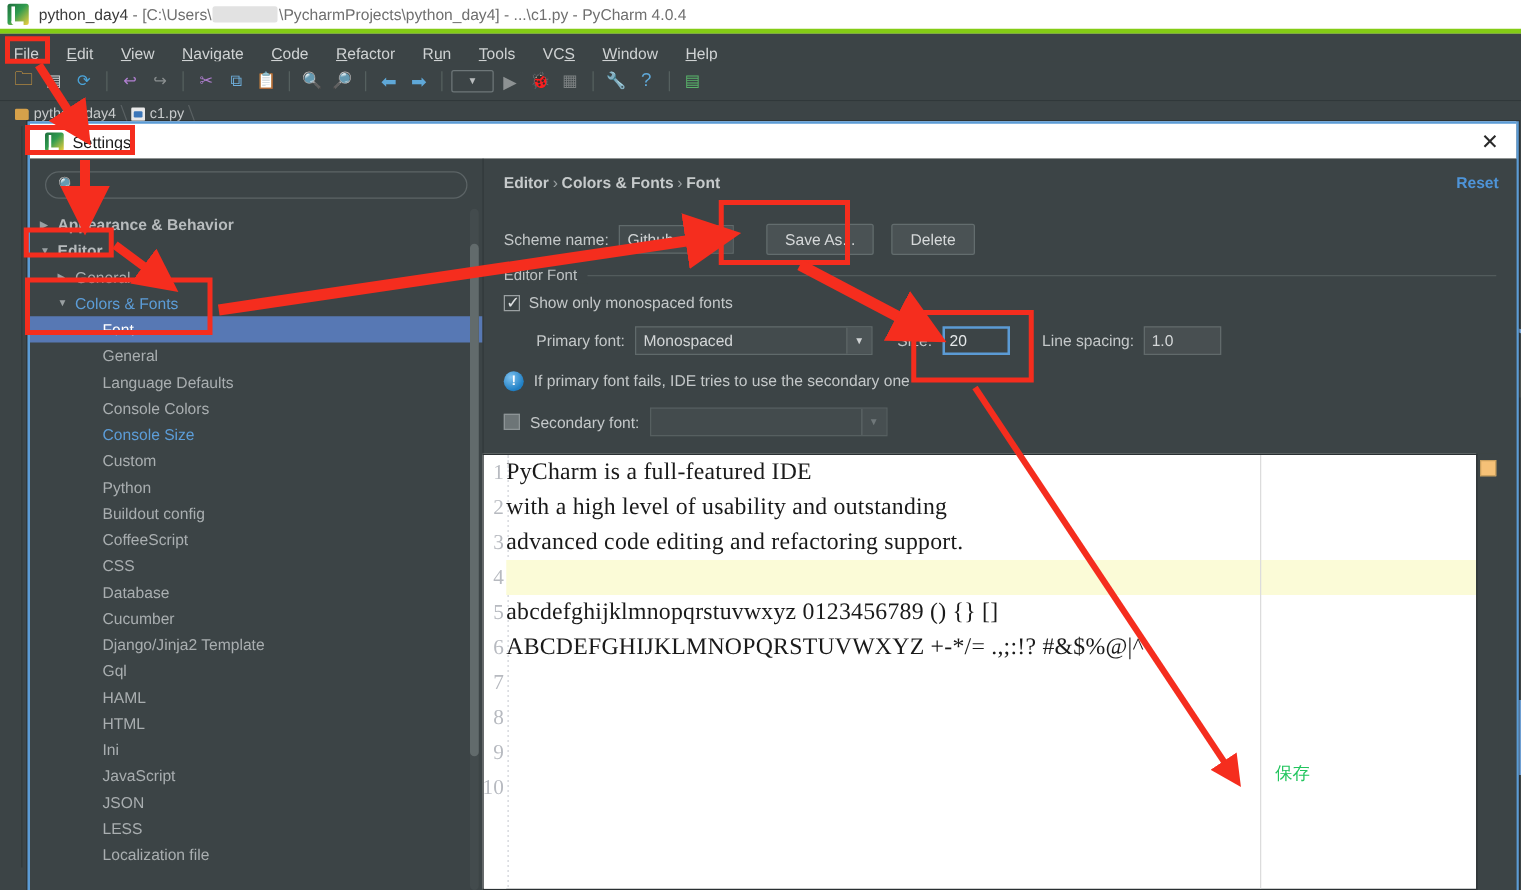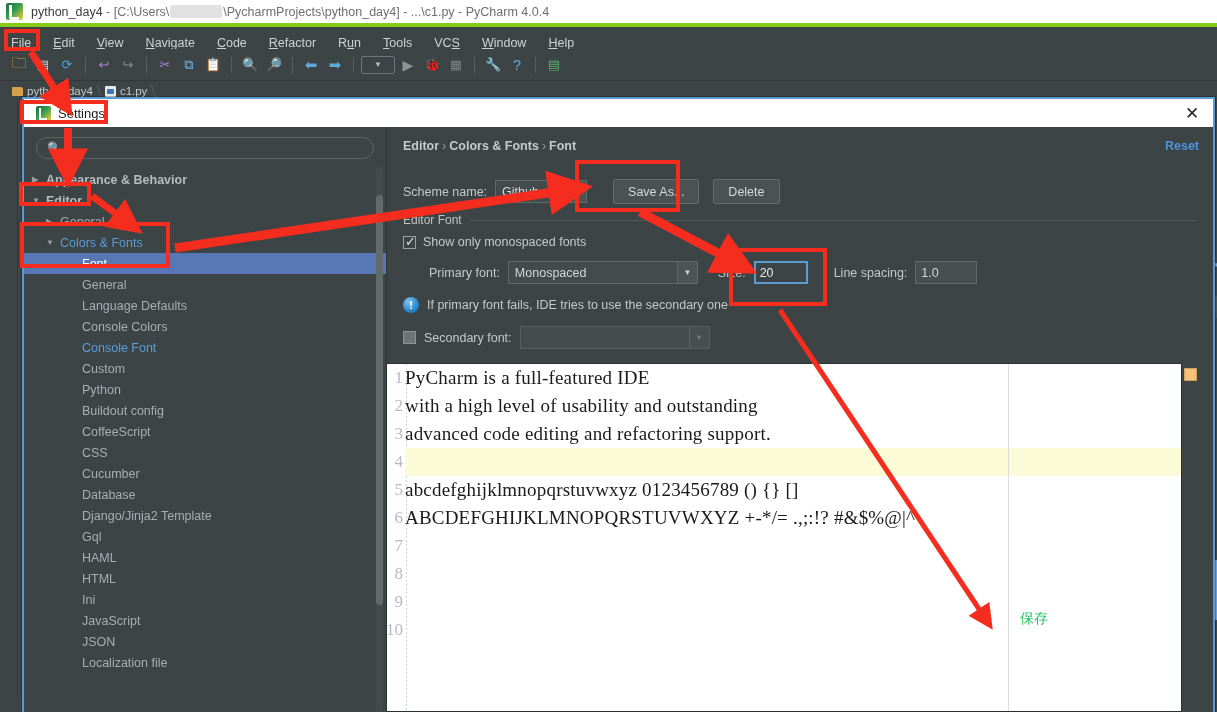--- a/index.html
+++ b/index.html
@@ -406,21 +406,21 @@
             <div class="tree-row indent-2">
               <span class="tw"></span>
               <span>Language Defaults</span>
             </div>
             <div class="tree-row indent-2">
               <span class="tw"></span>
               <span>Console Colors</span>
             </div>
             <div class="tree-row indent-2 accent">
               <span class="tw"></span>
-              <span>Console Font</span>
+              <span>Console Size</span>
             </div>
             <div class="tree-row indent-2">
               <span class="tw"></span>
               <span>Custom</span>
             </div>
             <div class="tree-row indent-2">
               <span class="tw"></span>
               <span>Python</span>
             </div>
             <div class="tree-row indent-2">
@@ -430,28 +430,28 @@
             <div class="tree-row indent-2">
               <span class="tw"></span>
               <span>CoffeeScript</span>
             </div>
             <div class="tree-row indent-2">
               <span class="tw"></span>
               <span>CSS</span>
             </div>
             <div class="tree-row indent-2">
               <span class="tw"></span>
+              <span>Database</span>
+            </div>
+            <div class="tree-row indent-2">
+              <span class="tw"></span>
               <span>Cucumber</span>
             </div>
             <div class="tree-row indent-2">
               <span class="tw"></span>
-              <span>Database</span>
-            </div>
-            <div class="tree-row indent-2">
-              <span class="tw"></span>
               <span>Django/Jinja2 Template</span>
             </div>
             <div class="tree-row indent-2">
               <span class="tw"></span>
               <span>Gql</span>
             </div>
             <div class="tree-row indent-2">
               <span class="tw"></span>
               <span>HAML</span>
             </div>
@@ -463,20 +463,24 @@
               <span class="tw"></span>
               <span>Ini</span>
             </div>
             <div class="tree-row indent-2">
               <span class="tw"></span>
               <span>JavaScript</span>
             </div>
             <div class="tree-row indent-2">
               <span class="tw"></span>
               <span>JSON</span>
+            </div>
+            <div class="tree-row indent-2">
+              <span class="tw"></span>
+              <span>LESS</span>
             </div>
             <div class="tree-row indent-2">
               <span class="tw"></span>
               <span>Localization file</span>
             </div>
           </div>
 
         <div class="left-scroll-track"></div>
         <div class="left-scroll"></div>
       </div>

